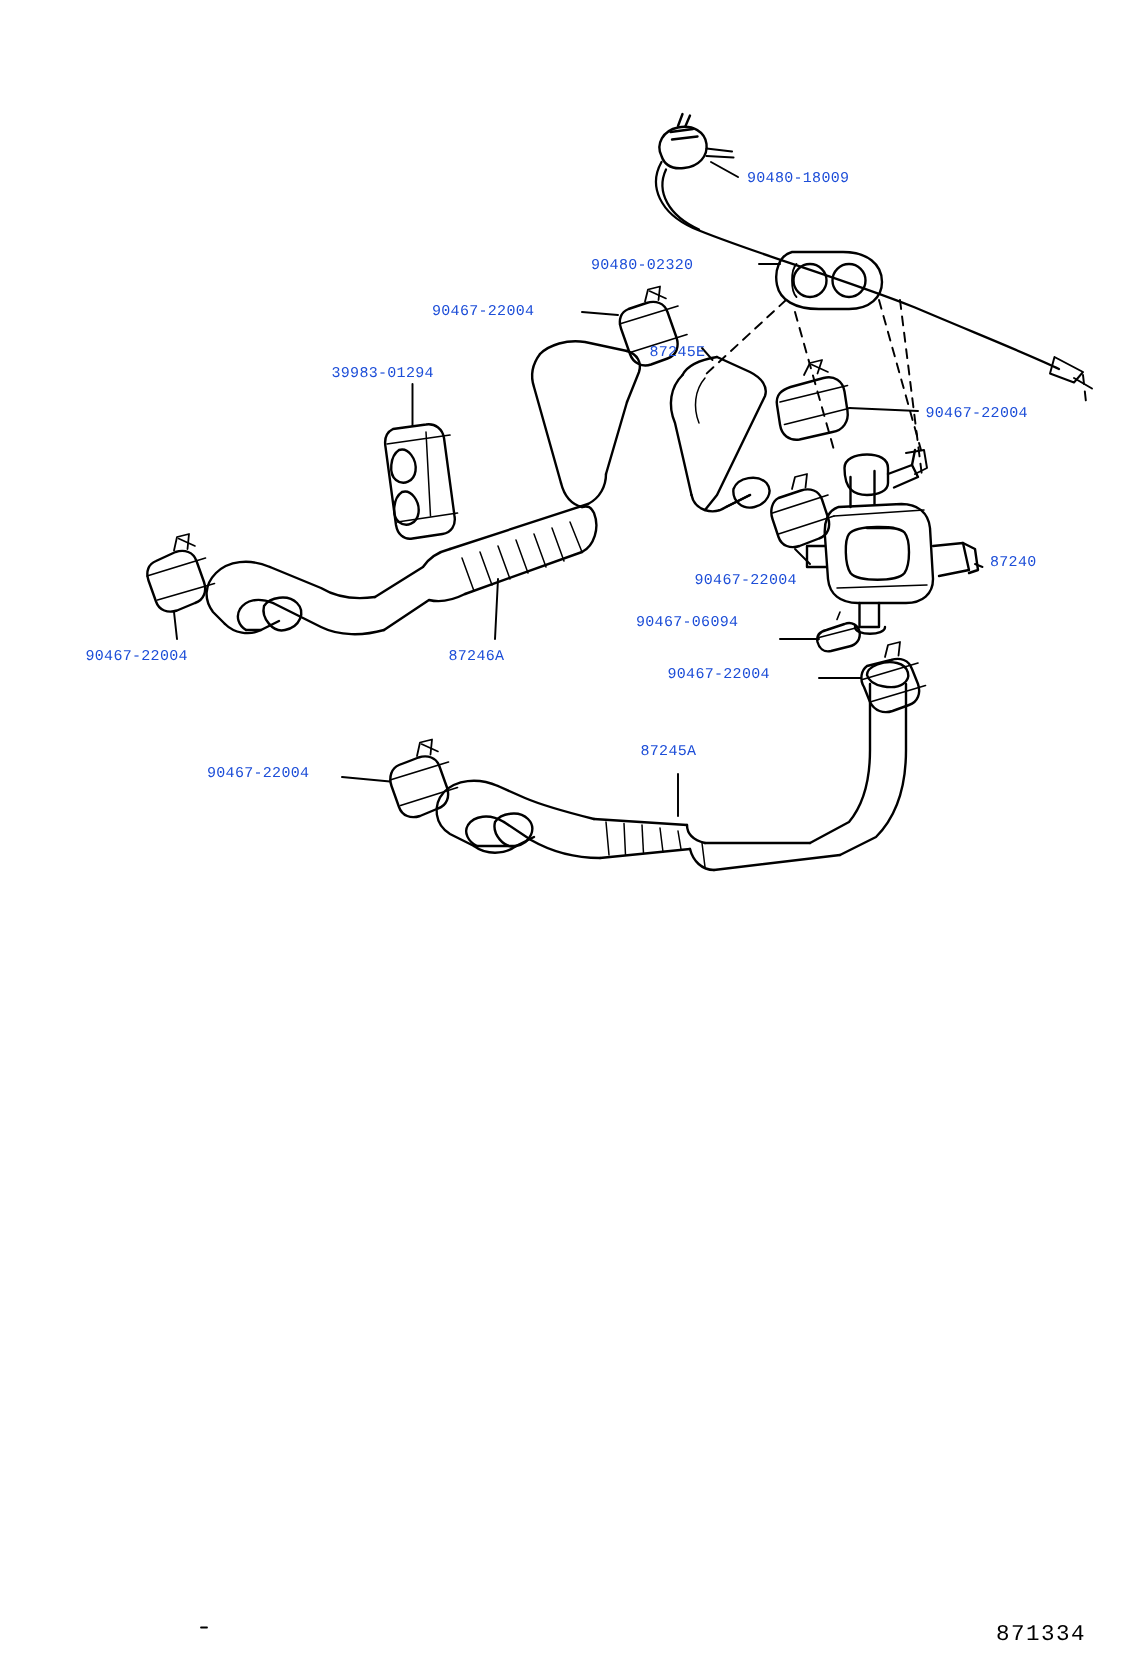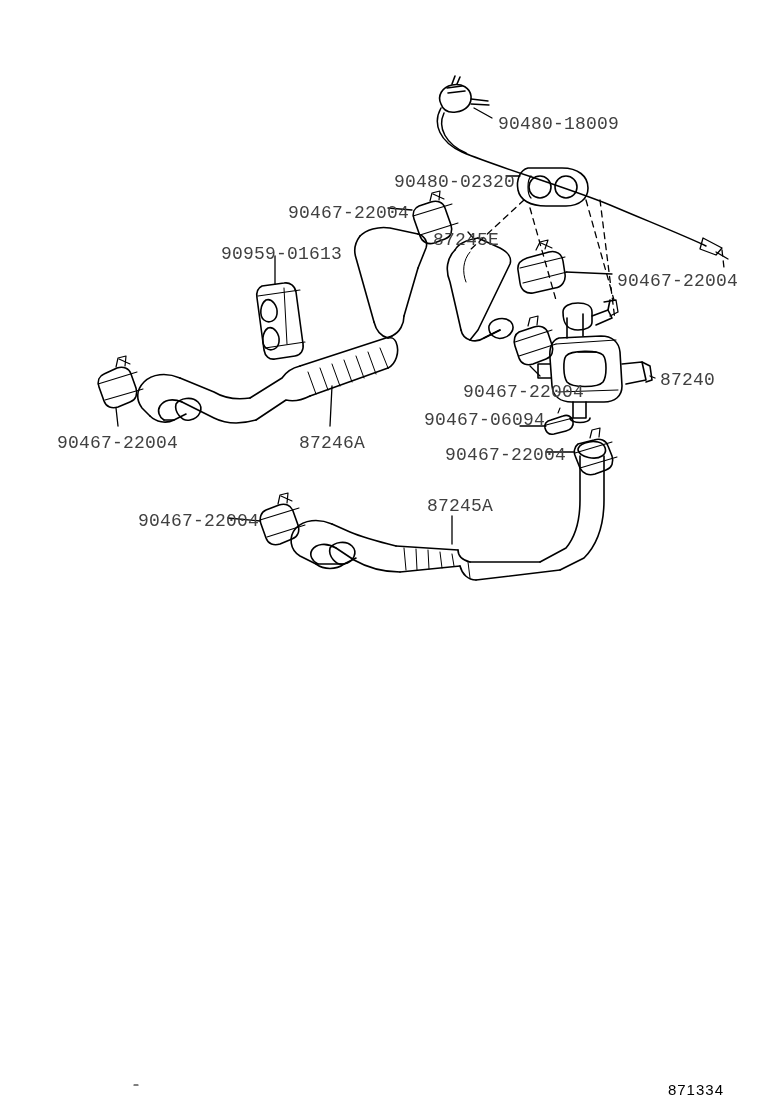--- a/index.html
+++ b/index.html
@@ -14,30 +14,30 @@
     overflow: hidden;
   }
   #diagram {
     position: absolute;
     left: 0; top: 0;
     width: 760px; height: 1112px;
   }
   .lbl {
     position: absolute;
     font-family: "Liberation Mono", monospace;
-    font-size: 18px;
-    color: #404040;
+    font-size: 10px;
+    color: #1d4ed8;
     white-space: nowrap;
     letter-spacing: 0.2px;
   }
   .corner {
     position: absolute;
     right: 36px;
     bottom: 14px;
-    font-family: Liberation Sans, sans-serif;
+    font-family: Liberation Mono, monospace;
     font-size: 15px;
     letter-spacing: 1px;
     color: #000;
   }
 </style>
 </head>
 <body>
 
 <svg id="diagram" viewBox="0 0 760 1112">
   <g fill="none" stroke="#000" stroke-width="1.6" stroke-linecap="round" stroke-linejoin="round">
@@ -301,21 +301,21 @@
     <g stroke-width="1.2">
       <path d="M134 1085 L138 1085"></path>
     </g>
   </g>
 </svg>
 
 <div class="lbl" style="left:498px; top:114px;">90480-18009</div>
 <div class="lbl" style="left:394px; top:172px;">90480-02320</div>
 <div class="lbl" style="left:288px; top:203px;">90467-22004</div>
 <div class="lbl" style="left:433px; top:230px;">87245E</div>
-<div class="lbl" style="left:221px; top:244px;">90959-01613</div>
+<div class="lbl" style="left:221px; top:244px;">39983-01294</div>
 <div class="lbl" style="left:617px; top:271px;">90467-22004</div>
 <div class="lbl" style="left:463px; top:382px;">90467-22004</div>
 <div class="lbl" style="left:660px; top:370px;">87240</div>
 <div class="lbl" style="left:424px; top:410px;">90467-06094</div>
 <div class="lbl" style="left:57px; top:433px;">90467-22004</div>
 <div class="lbl" style="left:299px; top:433px;">87246A</div>
 <div class="lbl" style="left:445px; top:445px;">90467-22004</div>
 <div class="lbl" style="left:427px; top:496px;">87245A</div>
 <div class="lbl" style="left:138px; top:511px;">90467-22004</div>
 

